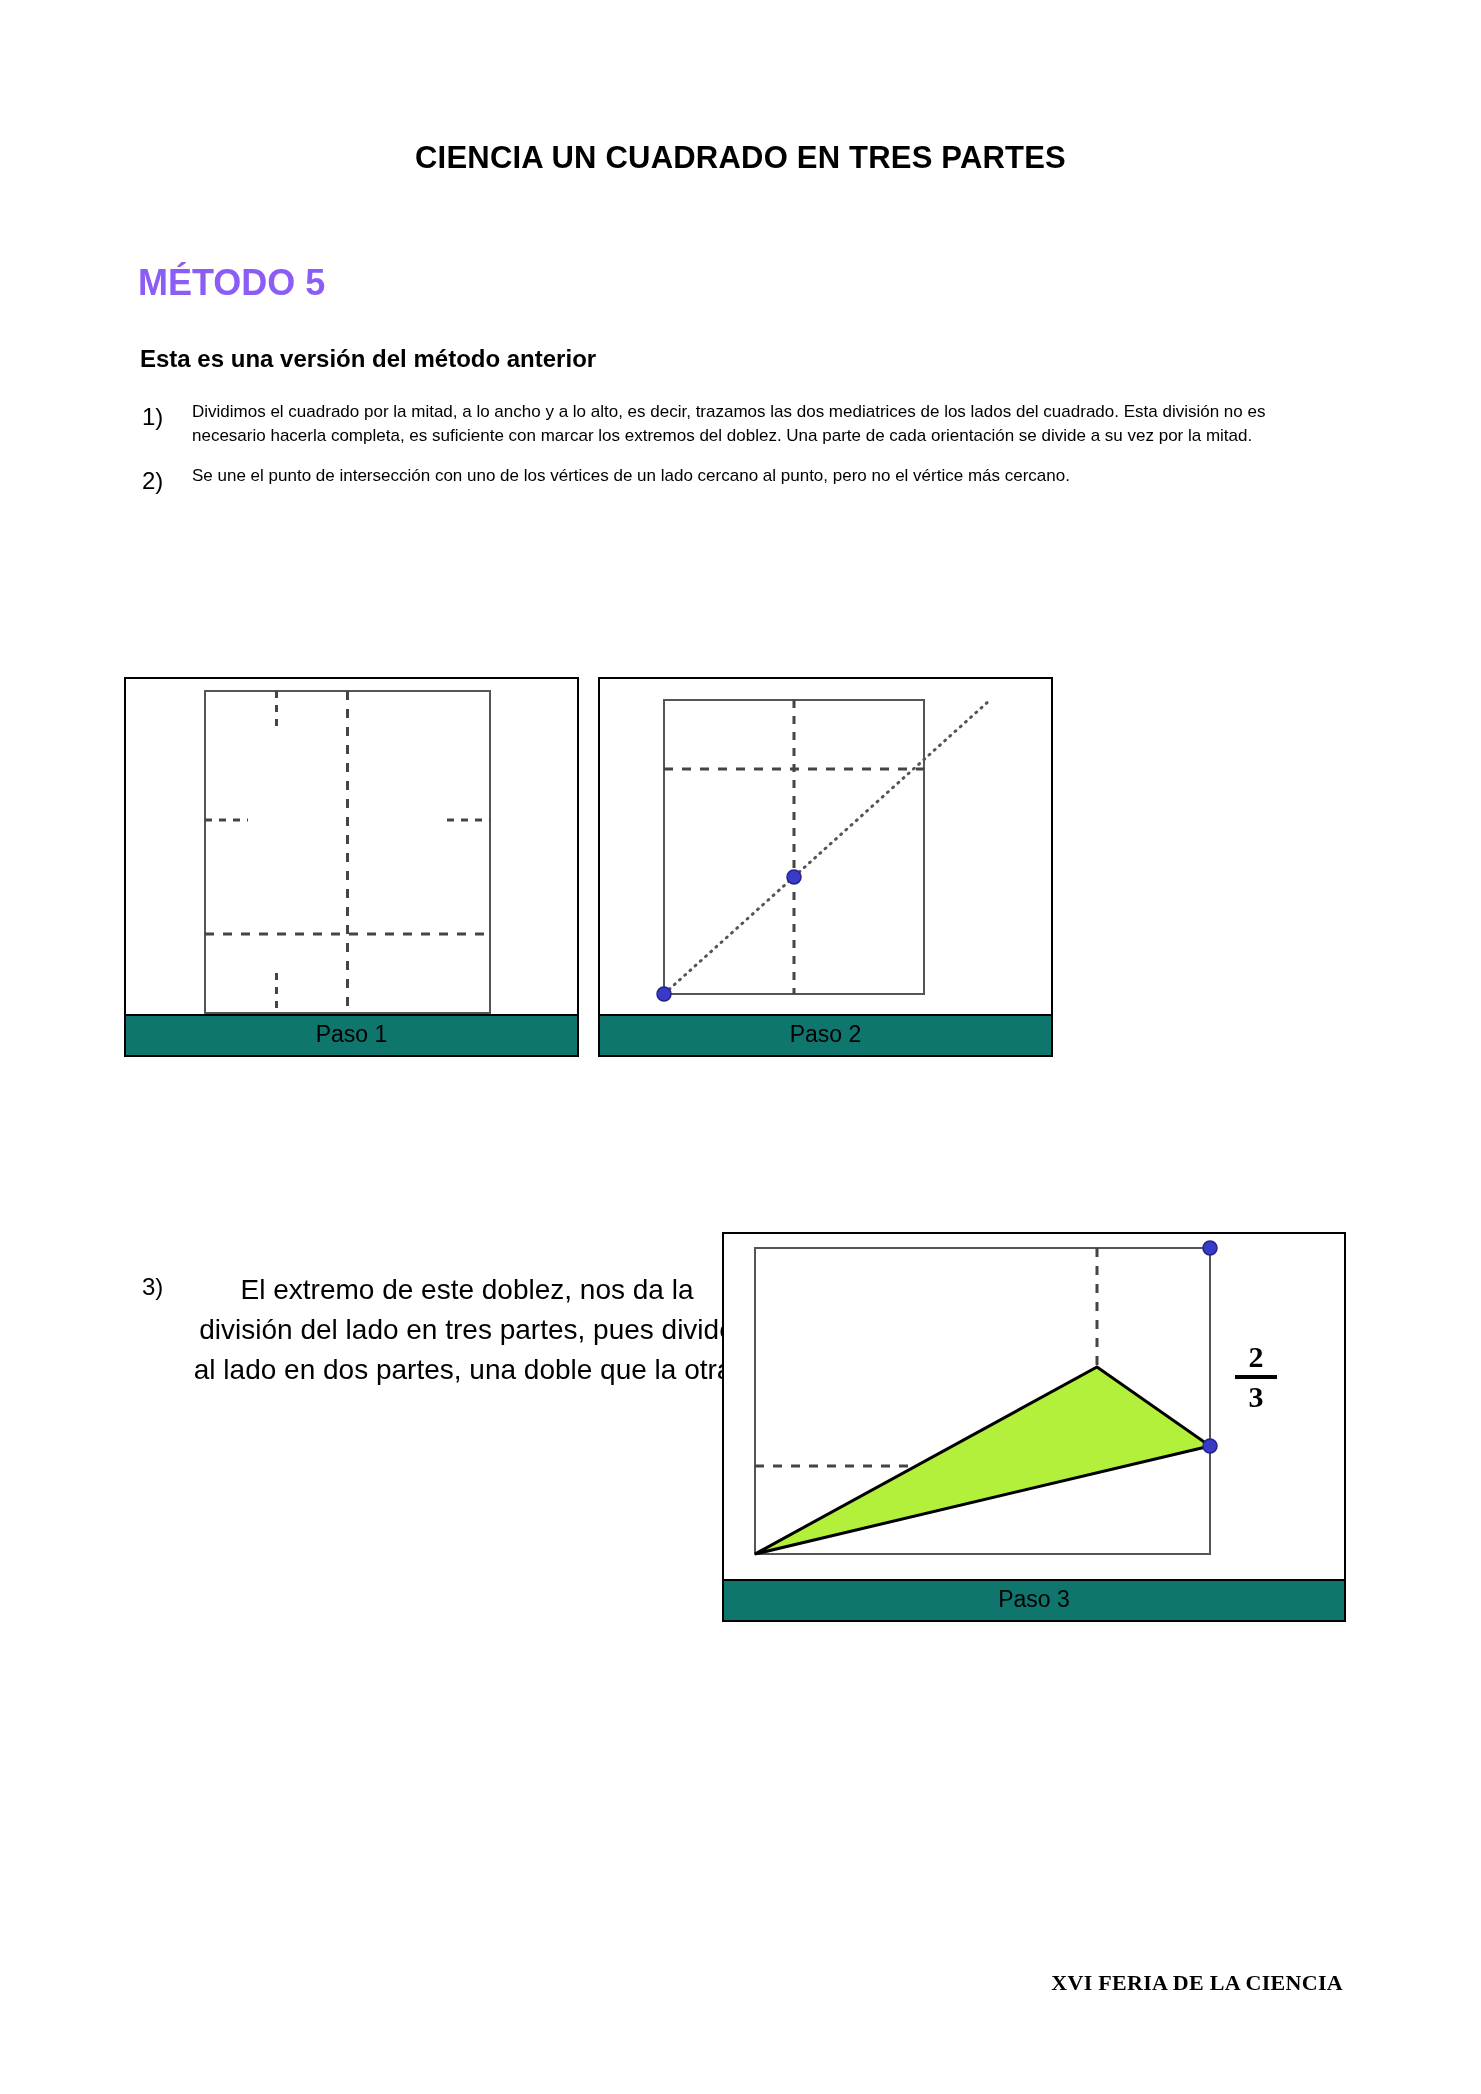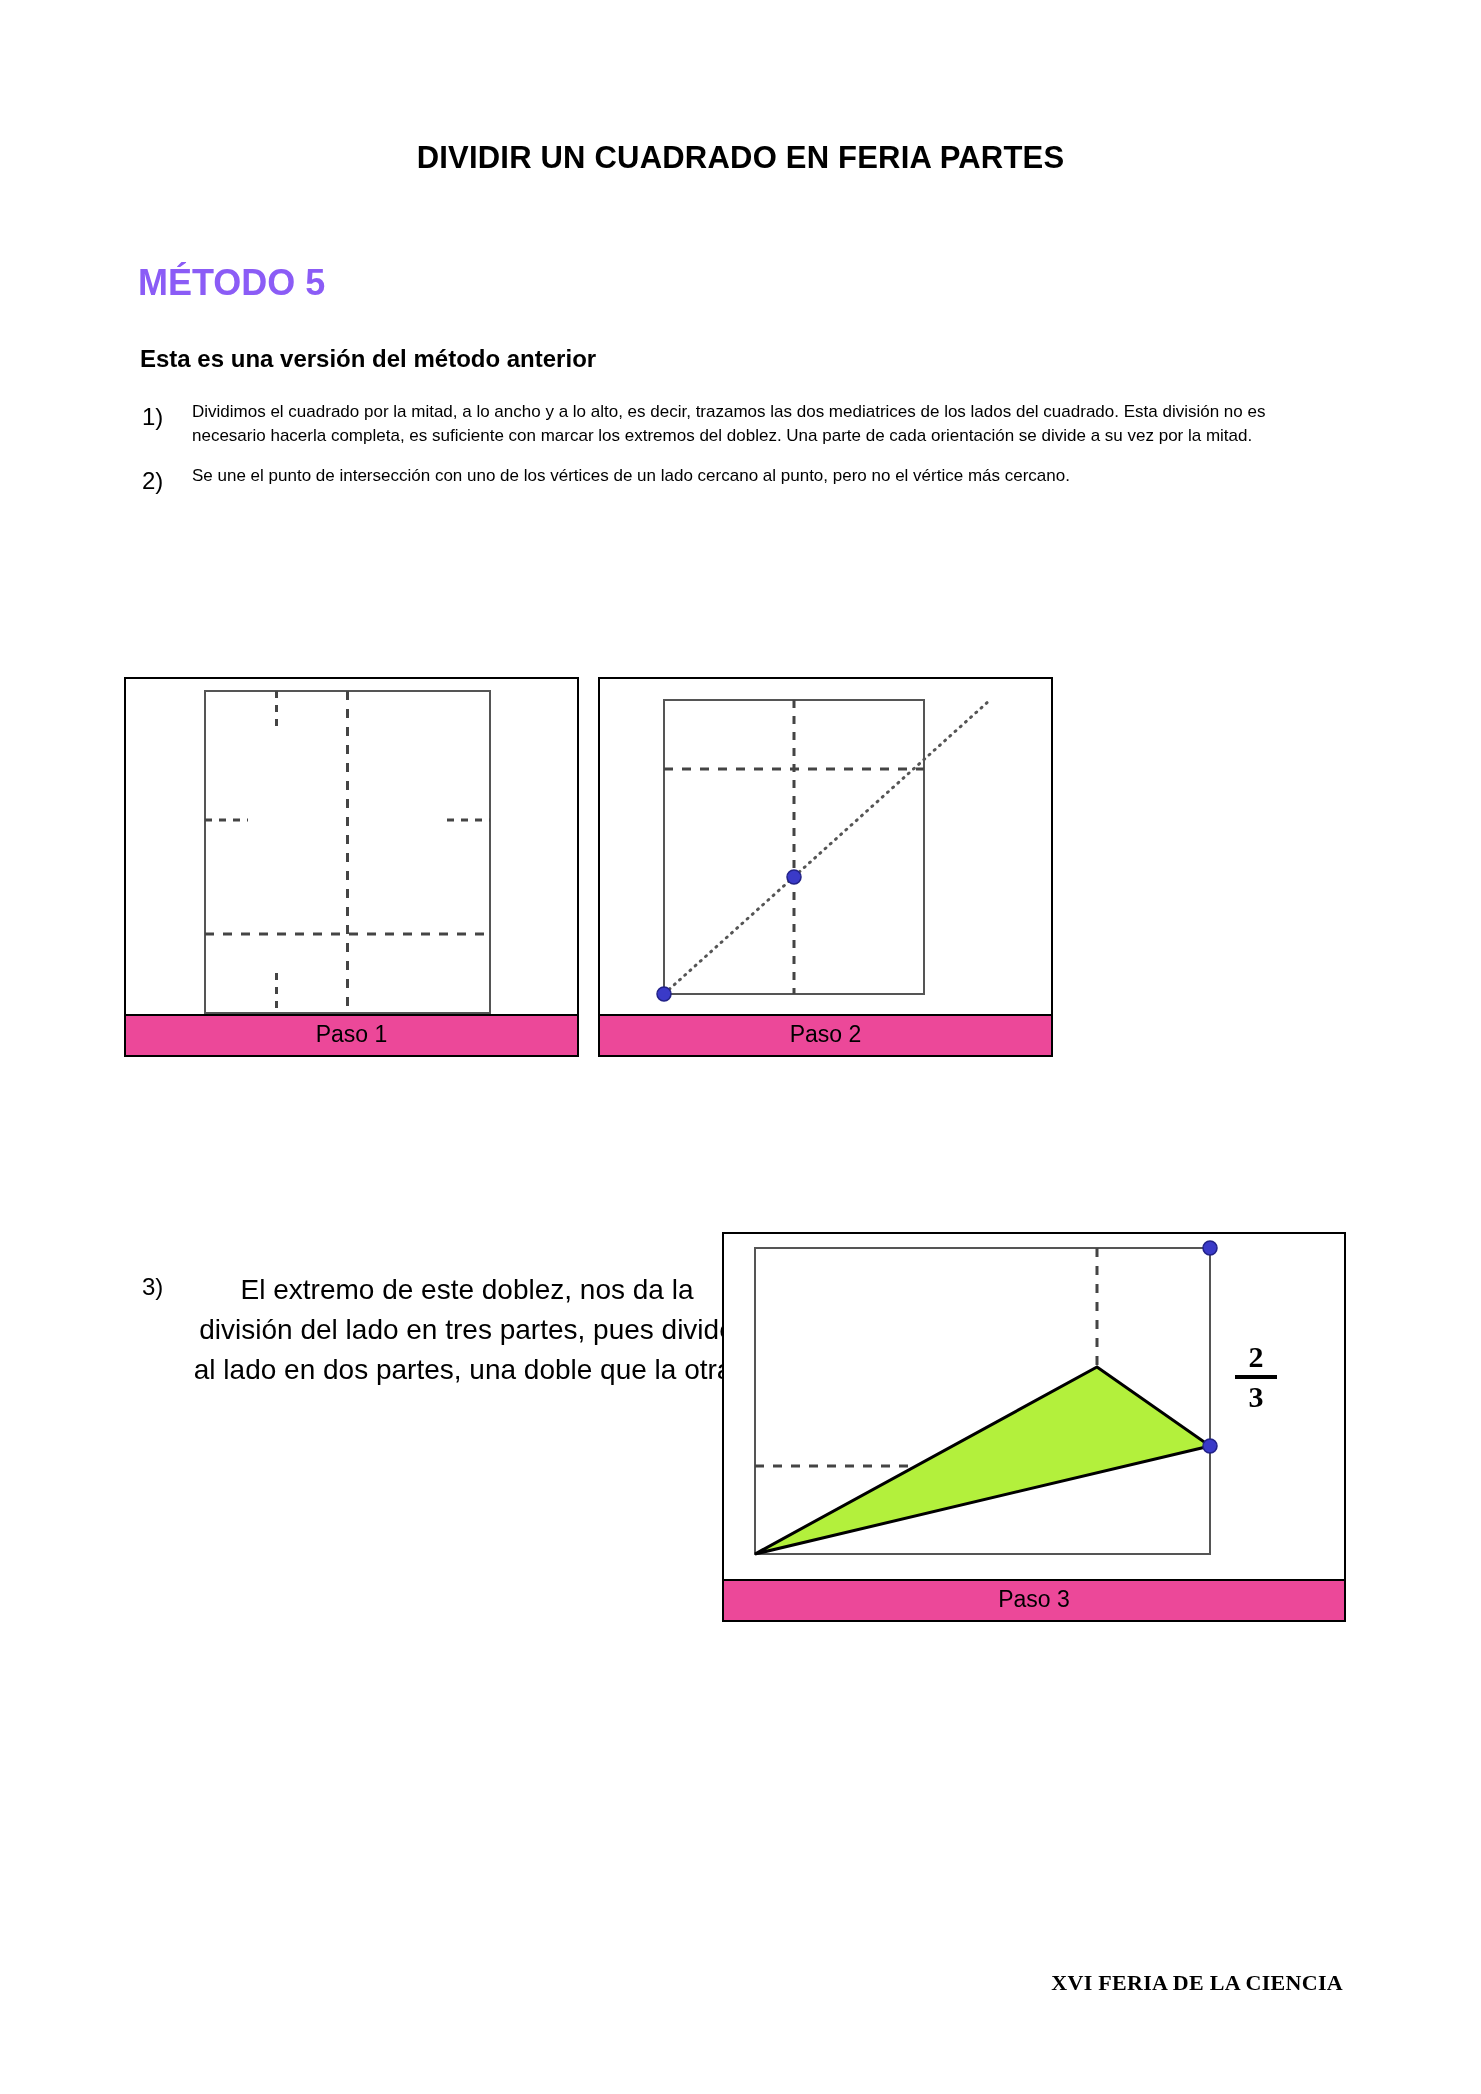--- a/index.html
+++ b/index.html
@@ -75,21 +75,21 @@
   
   .fig-row {
     position: absolute;
     left: 124px;
     top: 677px;
     display: flex;
     gap: 19px;
   }
   .figure {
     border: 2px solid #000000;
-    background: #ec4899;
+    background: #0f766e;
     box-sizing: border-box;
   }
   .fig-canvas {
     position: relative;
     background: #ffffff;
   }
   .fig-caption {
     border-top: 2px solid #000000;
     text-align: center;
     font-size: 23px;
@@ -139,21 +139,21 @@
     font-family: "Liberation Serif", serif;
   }
 
   svg { display: block; }
 </style>
 </head>
 <body>
 
 <div class="page">
 
-  <div class="doc-title">DIVIDIR UN CUADRADO EN FERIA PARTES</div>
+  <div class="doc-title">CIENCIA UN CUADRADO EN TRES PARTES</div>
 
   <div class="method-heading">MÉTODO 5</div>
 
   <div class="intro">Esta es una versión del método anterior</div>
 
   <div class="steps">
     <div class="step">
       <div class="step-num">1)</div>
       <div class="step-text">Dividimos el cuadrado por la mitad, a lo ancho y a lo alto, es decir, trazamos las dos mediatrices de los lados del cuadrado. Esta división no es necesario hacerla completa, es suficiente con marcar los extremos del doblez. Una parte de cada orientación se divide a su vez por la mitad.</div>
     </div>

